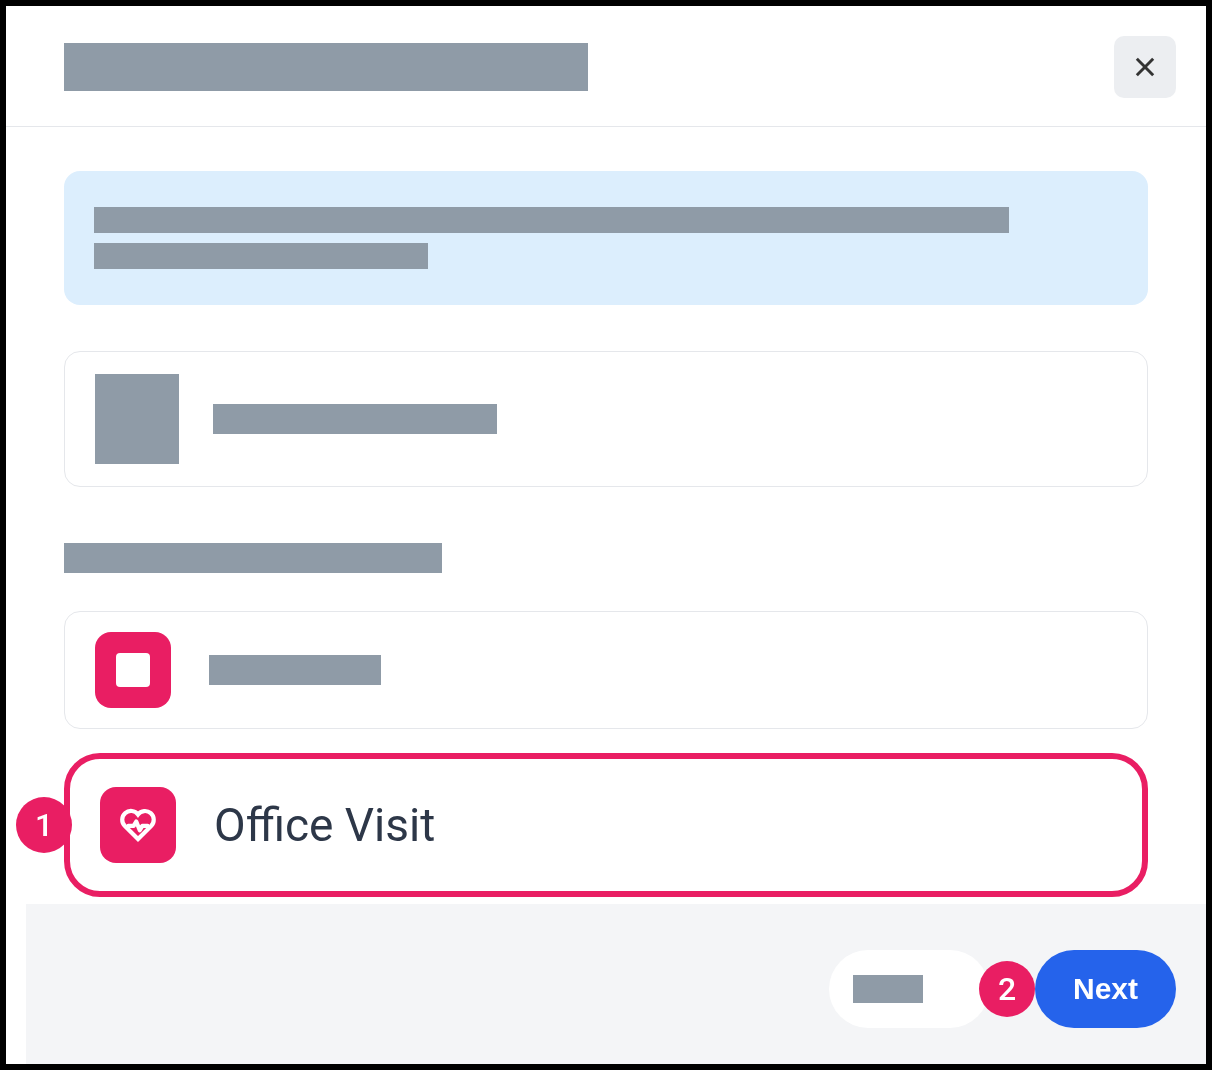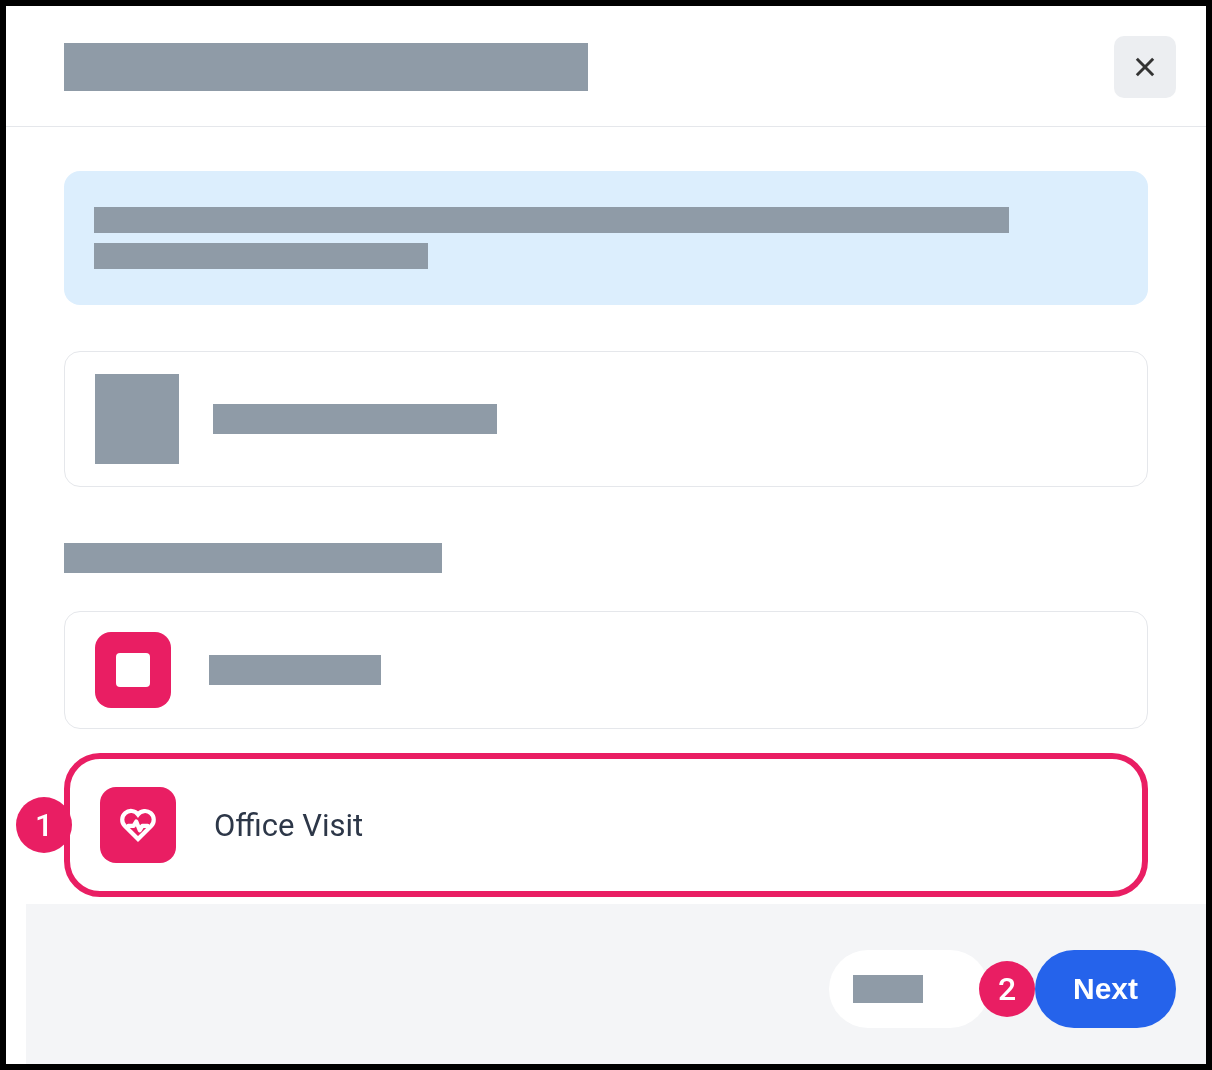--- a/index.html
+++ b/index.html
@@ -110,21 +110,21 @@
       height: 30px;
       width: 172px;
     }
     .option-card.highlighted {
       border: 6px solid #e91e63;
       border-radius: 36px;
       margin-top: 24px;
       padding: 28px 30px;
     }
     .option-label {
-      font-size: 31px;
+      font-size: 46px;
       color: #2d3748;
       font-weight: 400;
     }
     .callout-badge {
       position: absolute;
       width: 56px;
       height: 56px;
       background: #e91e63;
       border-radius: 50%;
       color: #fff;

